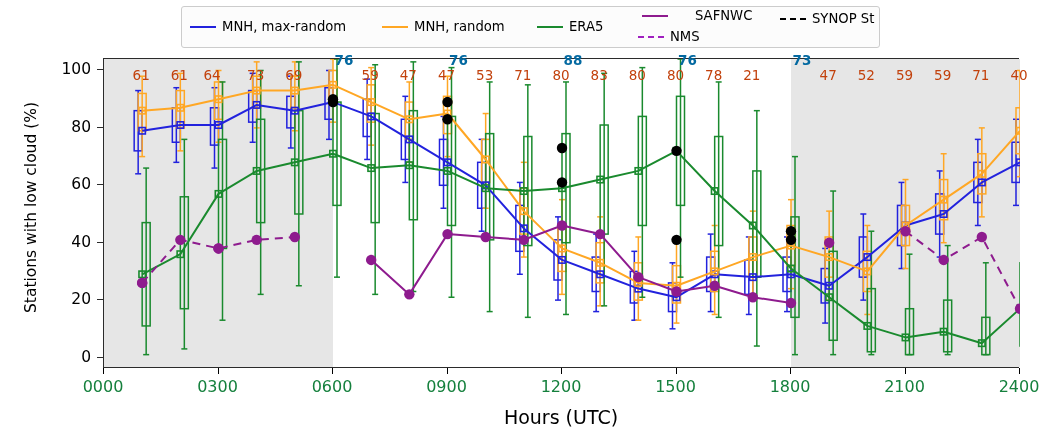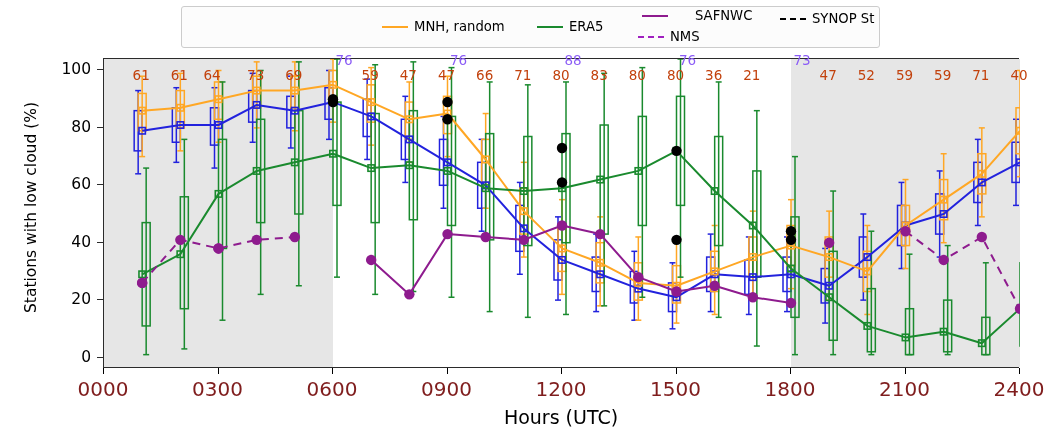--- a/index.html
+++ b/index.html
@@ -15,40 +15,44 @@
 
   
   #plot{position:absolute;left:103px;top:58px;width:916px;height:310px;
         border:1.3px solid #2b2b2b;box-sizing:border-box;background:#fff;}
   .shade{position:absolute;top:0;height:100%;background:#e6e6e6;}
   #svg-layer{position:absolute;left:0;top:0;}
 
   .ytick-label{position:absolute;font-size:15.5px;color:#000;text-align:right;
                width:40px;transform:translateY(-50%);}
   .ytick-mark{position:absolute;width:6px;height:0;border-top:1.3px solid #2b2b2b;}
-  .xtick-label{position:absolute;font-size:20px;color:#7f1d1d;text-align:center;
+  .xtick-label{position:absolute;font-size:16px;color:#15803d;text-align:center;
                width:70px;transform:translateX(-50%);}
   .xtick-mark{position:absolute;width:0;height:6px;border-left:1.6px solid #000;}
 
   #ylabel{position:absolute;font-size:15.5px;color:#000;white-space:nowrap;
           transform-origin:0 0;transform:rotate(-90deg);}
   #xlabel{position:absolute;font-size:19px;color:#000;white-space:nowrap;
           transform:translateX(-50%);}
 
   .annot{position:absolute;font-size:13.5px;white-space:nowrap;
          transform:translateX(-50%);}
   .annot.safnwc{color:#c2410c;}
-  .annot.synop{color:#8b5cf6;}
+  .annot.synop{color:#0369a1;font-weight:bold;}
 </style>
 </head>
 <body>
 
 <div id="root">
 
   <div id="legend">
+      <div class="leg-item" style="left: 8px; top: 12px;">
+        <span class="leg-line" style="border-top: 2.4px solid rgb(34, 34, 221);"></span>
+        <span class="leg-label">MNH, max-random</span>
+      </div>
       <div class="leg-item" style="left: 200px; top: 12px;">
         <span class="leg-line" style="border-top: 2.4px solid rgb(255, 167, 36);"></span>
         <span class="leg-label">MNH, random</span>
       </div>
       <div class="leg-item" style="left: 355px; top: 12px;">
         <span class="leg-line" style="border-top: 2.4px solid rgb(26, 138, 46);"></span>
         <span class="leg-label">ERA5</span>
       </div>
       <div class="leg-item" style="left: 460px; top: 1px; gap: 21px;">
         <span class="leg-line" style="border-top: 2.4px solid rgb(142, 27, 142);"></span>
@@ -526,27 +530,27 @@
       <div class="xtick-label" style="left: 1019px; top: 377px;">2400</div>
       <div class="xtick-mark" style="left: 1019px; top: 368px;"></div>
       <div class="annot safnwc" style="left: 141.167px; top: 67px;">61</div>
       <div class="annot safnwc" style="left: 179.333px; top: 67px;">61</div>
       <div class="annot safnwc" style="left: 212px; top: 67px;">64</div>
       <div class="annot safnwc" style="left: 255.667px; top: 67px;">73</div>
       <div class="annot safnwc" style="left: 293.833px; top: 67px;">69</div>
       <div class="annot safnwc" style="left: 370.167px; top: 67px;">59</div>
       <div class="annot safnwc" style="left: 408.333px; top: 67px;">47</div>
       <div class="annot safnwc" style="left: 446.5px; top: 67px;">47</div>
-      <div class="annot safnwc" style="left: 484.667px; top: 67px;">66</div>
+      <div class="annot safnwc" style="left: 484.667px; top: 67px;">53</div>
       <div class="annot safnwc" style="left: 522.833px; top: 67px;">71</div>
       <div class="annot safnwc" style="left: 561px; top: 67px;">80</div>
       <div class="annot safnwc" style="left: 599.167px; top: 67px;">83</div>
       <div class="annot safnwc" style="left: 637.333px; top: 67px;">80</div>
       <div class="annot safnwc" style="left: 675.5px; top: 67px;">80</div>
-      <div class="annot safnwc" style="left: 713.667px; top: 67px;">36</div>
+      <div class="annot safnwc" style="left: 713.667px; top: 67px;">78</div>
       <div class="annot safnwc" style="left: 751.833px; top: 67px;">21</div>
       <div class="annot safnwc" style="left: 828.167px; top: 67px;">47</div>
       <div class="annot safnwc" style="left: 866.333px; top: 67px;">52</div>
       <div class="annot safnwc" style="left: 904.5px; top: 67px;">59</div>
       <div class="annot safnwc" style="left: 942.667px; top: 67px;">59</div>
       <div class="annot safnwc" style="left: 980.833px; top: 67px;">71</div>
       <div class="annot safnwc" style="left: 1019px; top: 67px;">40</div>
       <div class="annot synop" style="left: 344px; top: 52px;">76</div>
       <div class="annot synop" style="left: 458.5px; top: 52px;">76</div>
       <div class="annot synop" style="left: 573px; top: 52px;">88</div>

